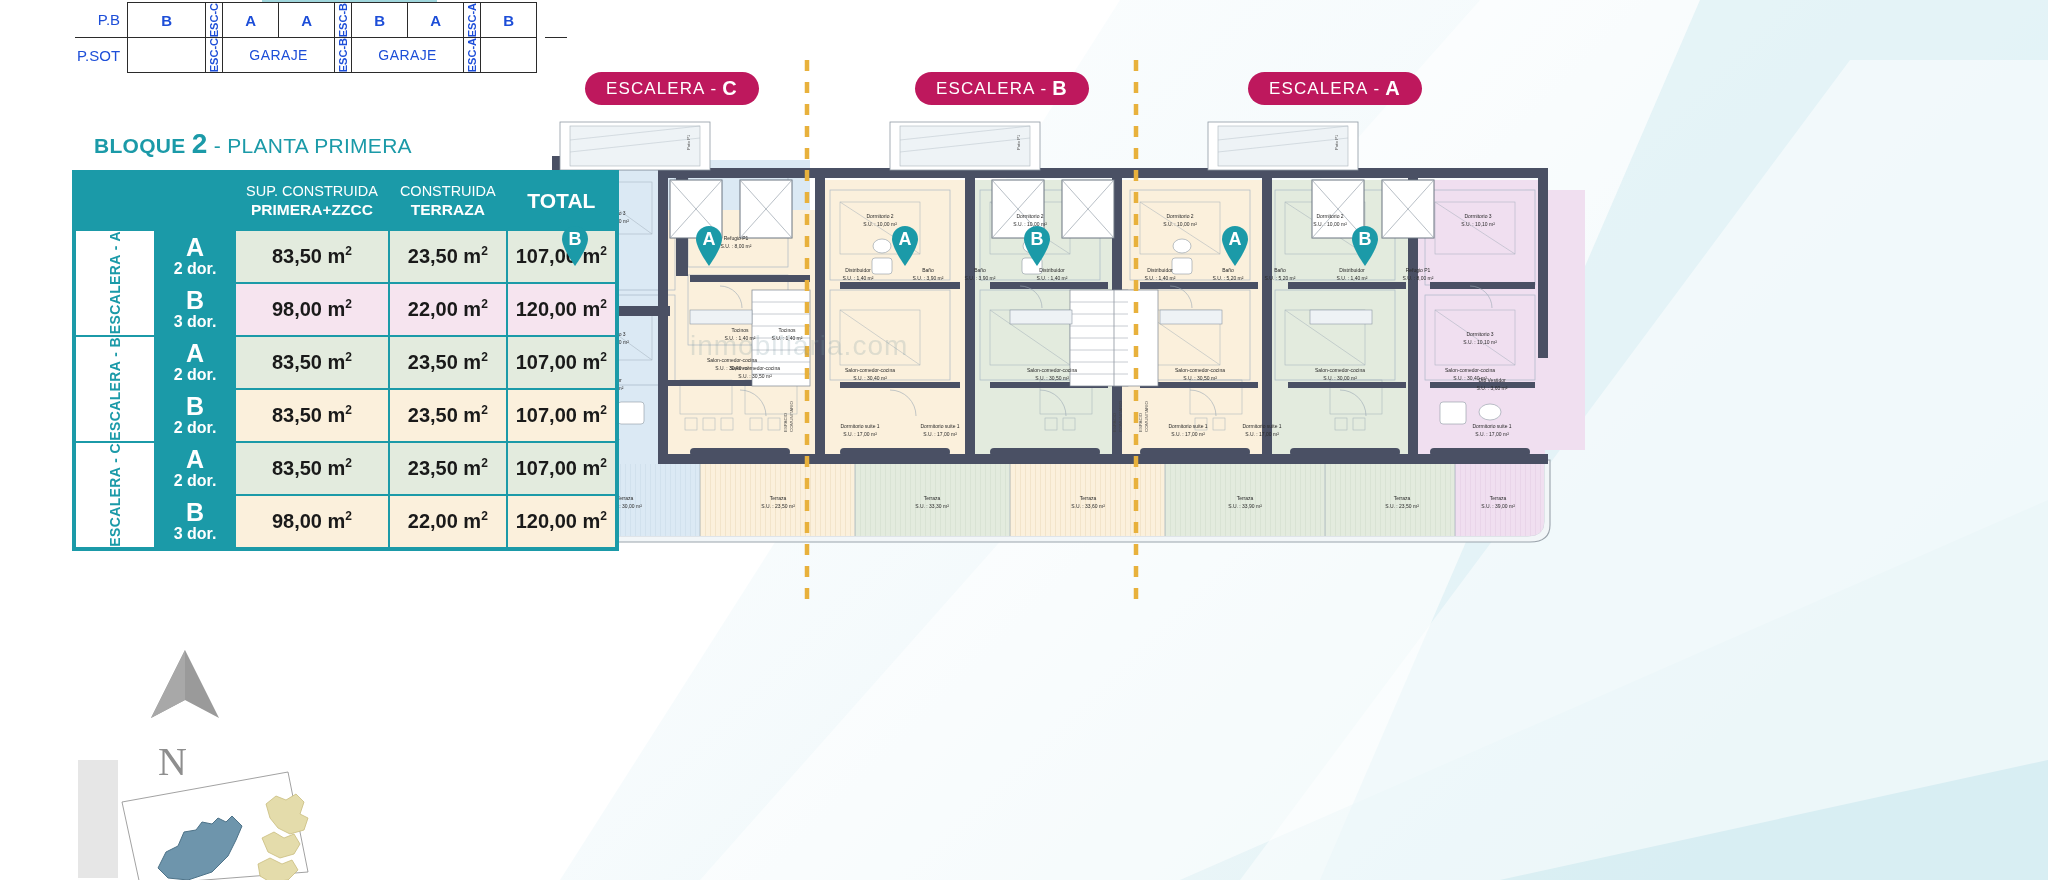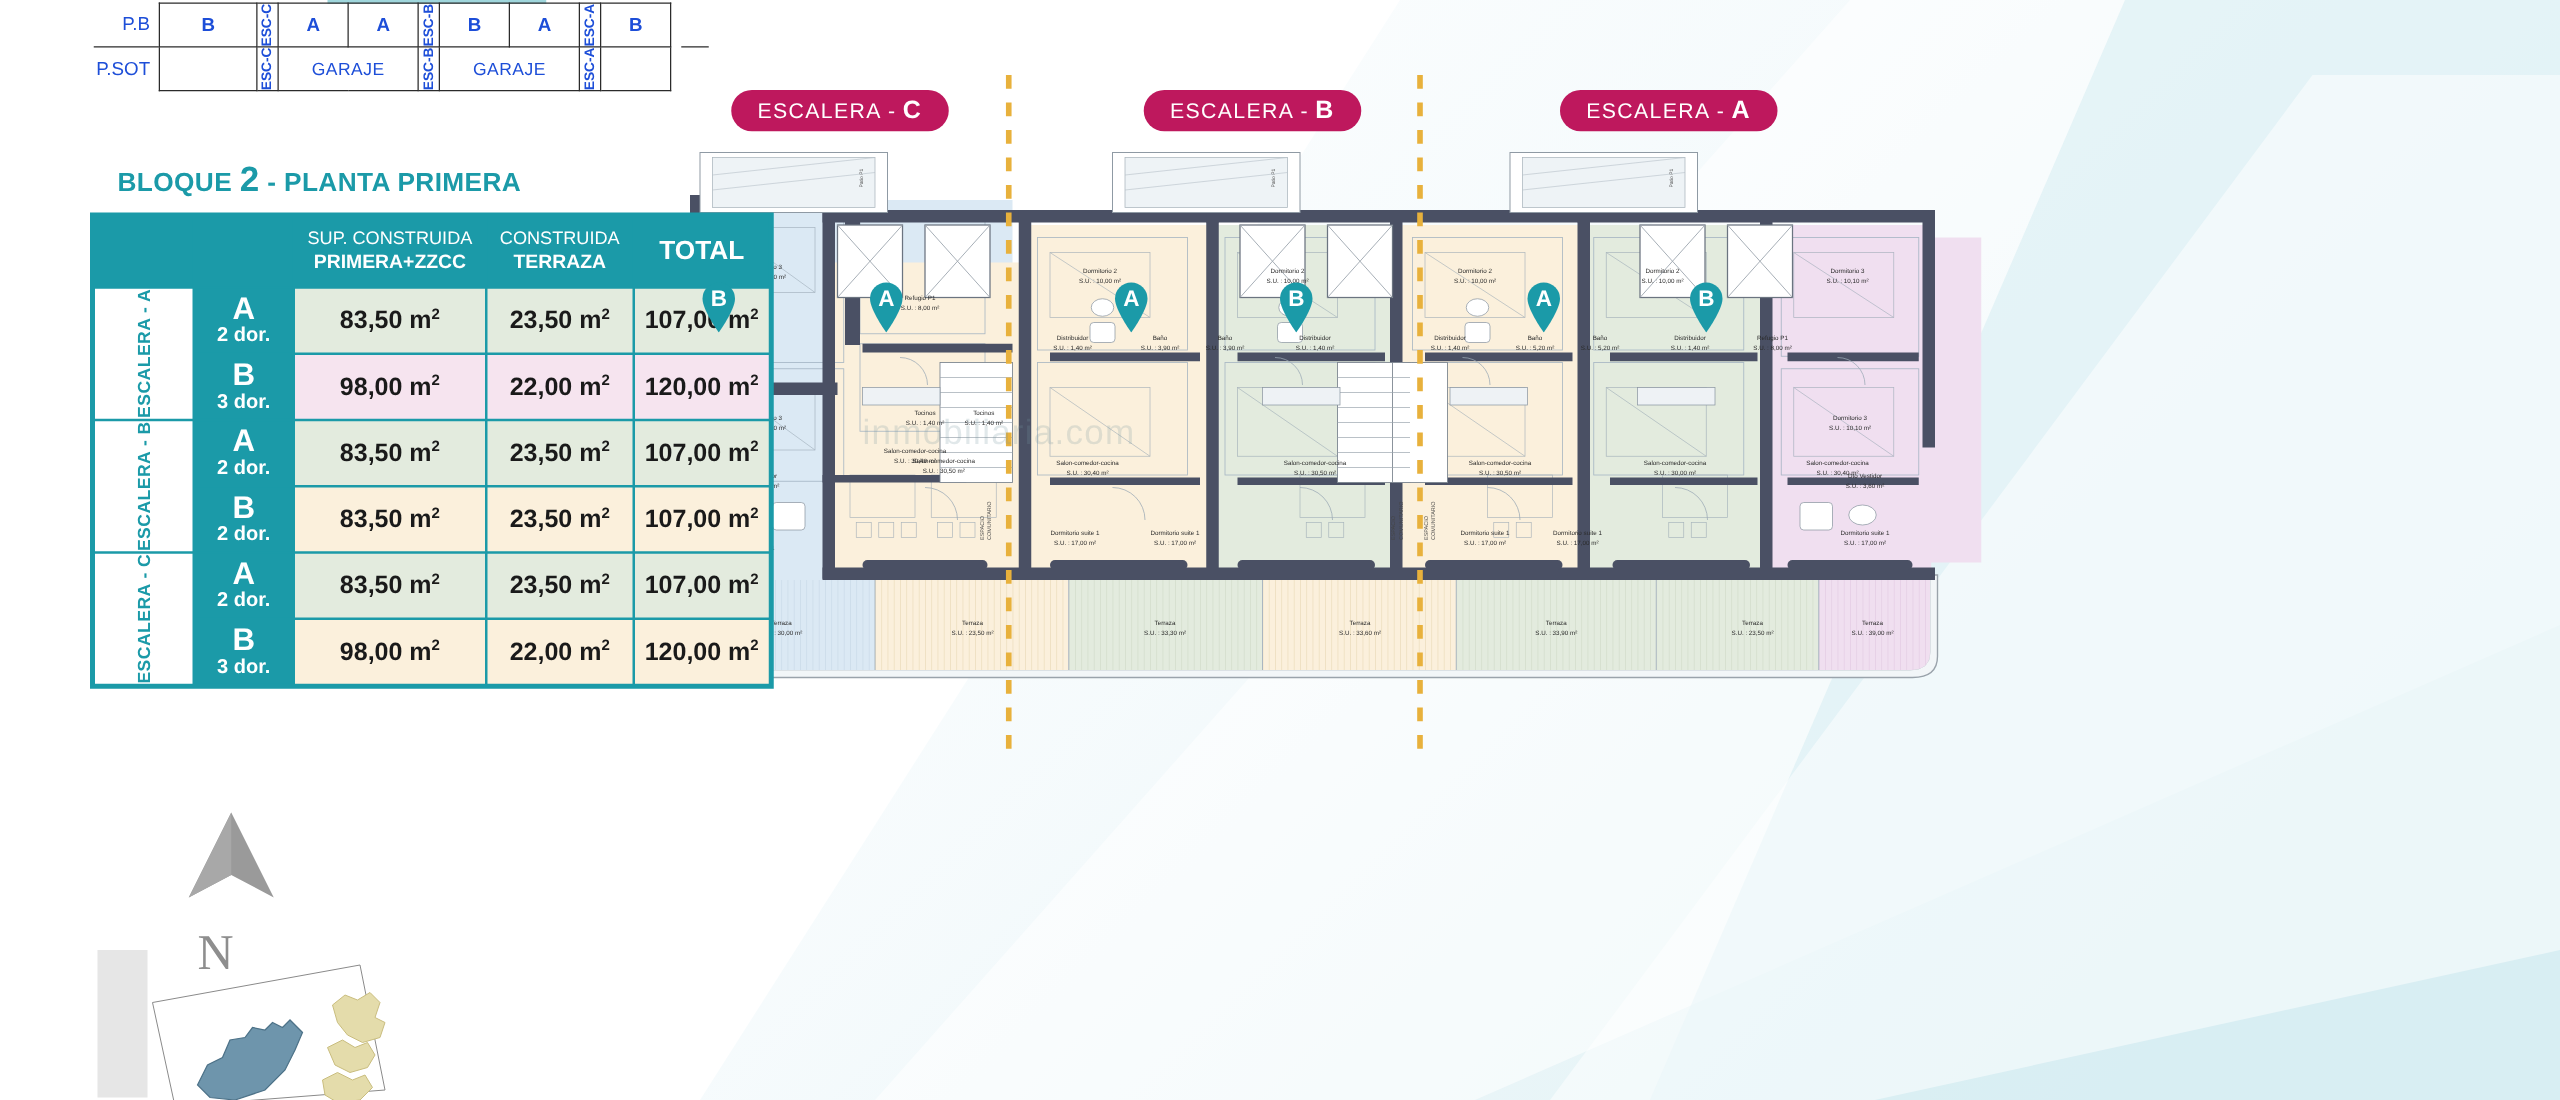--- a/index.html
+++ b/index.html
@@ -75,21 +75,21 @@
   #legend-block { position:absolute; left:72px; top:128px; z-index:6; }
   #legend-title {
     color:#1b9aa8;
     font-size:21px;
     font-weight:bold;
     letter-spacing:0.3px;
     margin:0 0 10px 22px;
     white-space:nowrap;
   }
   #legend-title .big { font-size:28px; }
-  #legend-title .thin { font-weight:bold; }
+  #legend-title .thin { font-weight:normal; }
 
   #legend-table {
     border-collapse:separate;
     border-spacing:2px;
     background:#1b9aa8;
     padding:2px;
   }
   #legend-table th {
     background:#1b9aa8;
     color:#ffffff;

